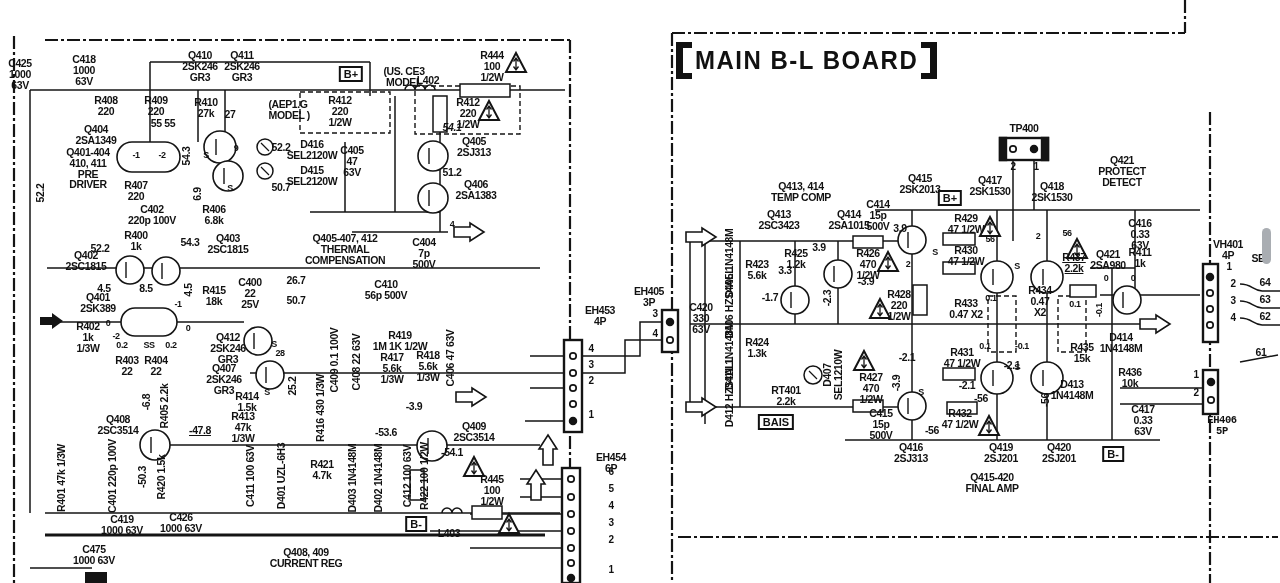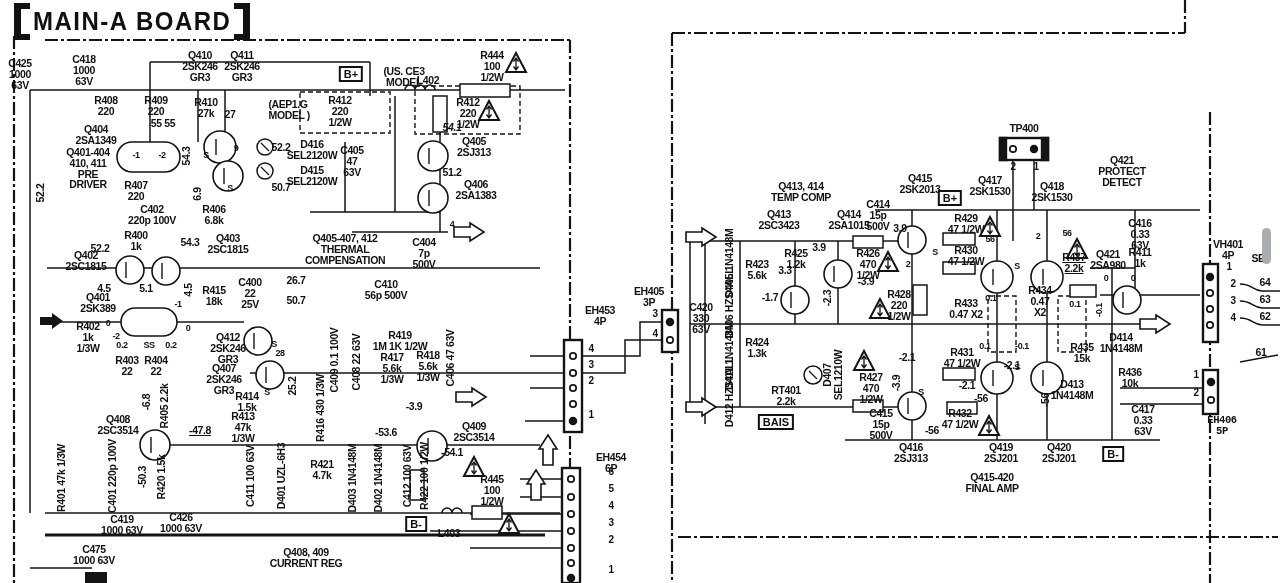--- a/index.html
+++ b/index.html
@@ -207,23 +207,23 @@
       <use href="#arrowR" transform="translate(714,407)"></use>
       <use href="#arrowR" transform="translate(1168,324)"></use>
       <use href="#arrowU" transform="translate(548,465)"></use>
       <use href="#arrowU" transform="translate(536,500)"></use>
       <path d="M40 317 h12 v-4 l11 8 -11 8 v-4 h-12 z" fill="#141414"></path>
     </g>
 
     <rect x="85" y="572" width="22" height="11" fill="#141414"></rect>
   </svg>
 
-  <div class="board-title" style="left:14px;top:3px;">
+  <div class="board-title" style="left:676px;top:42px;">
     <span class="brk l"></span>
-    <span class="txt">MAIN-A BOARD</span>
+    <span class="txt">MAIN B-L BOARD</span>
     <span class="brk r"></span>
   </div>
 
   <div id="labels">
       <div class="lbl" style="left: 20px; top: 58px;">C425
 1000
 63V</div>
       <div class="lbl" style="left: 84px; top: 54px;">C418
 1000
 63V</div>
@@ -292,21 +292,21 @@
 6.8k</div>
       <div class="lbl" style="left: 136px; top: 230px;">R400
 1k</div>
       <div class="lbl" style="left: 100px; top: 243px;">52.2</div>
       <div class="lbl" style="left: 190px; top: 237px;">54.3</div>
       <div class="lbl" style="left: 228px; top: 233px;">Q403
 2SC1815</div>
       <div class="lbl" style="left: 86px; top: 250px;">Q402
 2SC1815</div>
       <div class="lbl" style="left: 104px; top: 283px;">4.5</div>
-      <div class="lbl" style="left: 146px; top: 283px;">5.1</div>
+      <div class="lbl" style="left: 146px; top: 283px;">8.5</div>
       <div class="lbl rot" style="left: 188px; top: 290px;">4.5</div>
       <div class="lbl" style="left: 214px; top: 285px;">R415
 18k</div>
       <div class="lbl" style="left: 250px; top: 277px;">C400
 22
 25V</div>
       <div class="lbl" style="left: 296px; top: 275px;">26.7</div>
       <div class="lbl" style="left: 296px; top: 295px;">50.7</div>
       <div class="lbl" style="left: 98px; top: 292px;">Q401
 2SK389</div>

